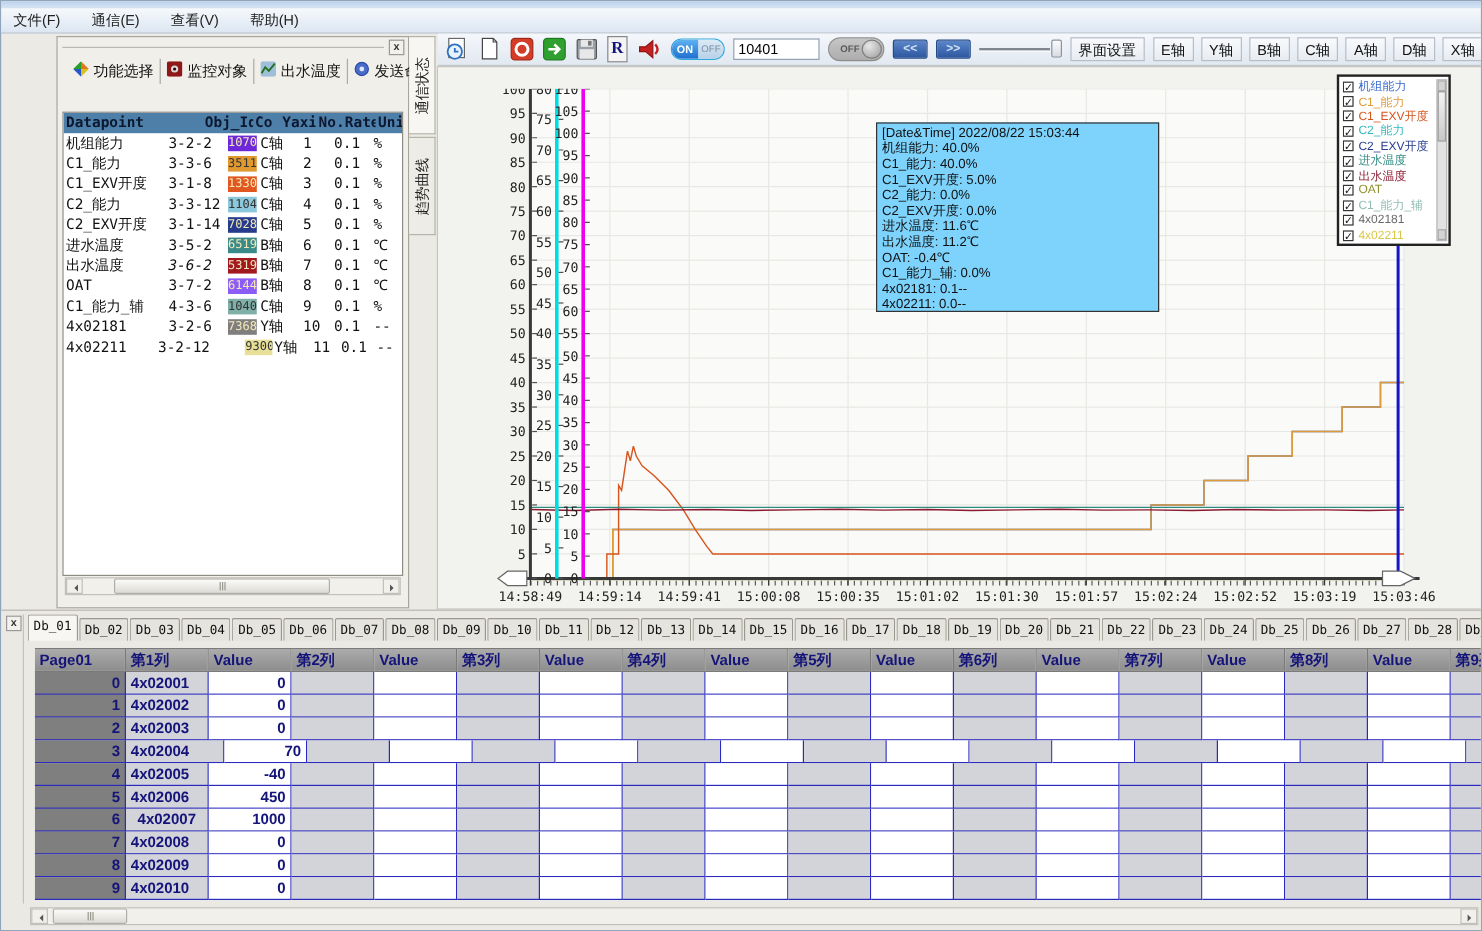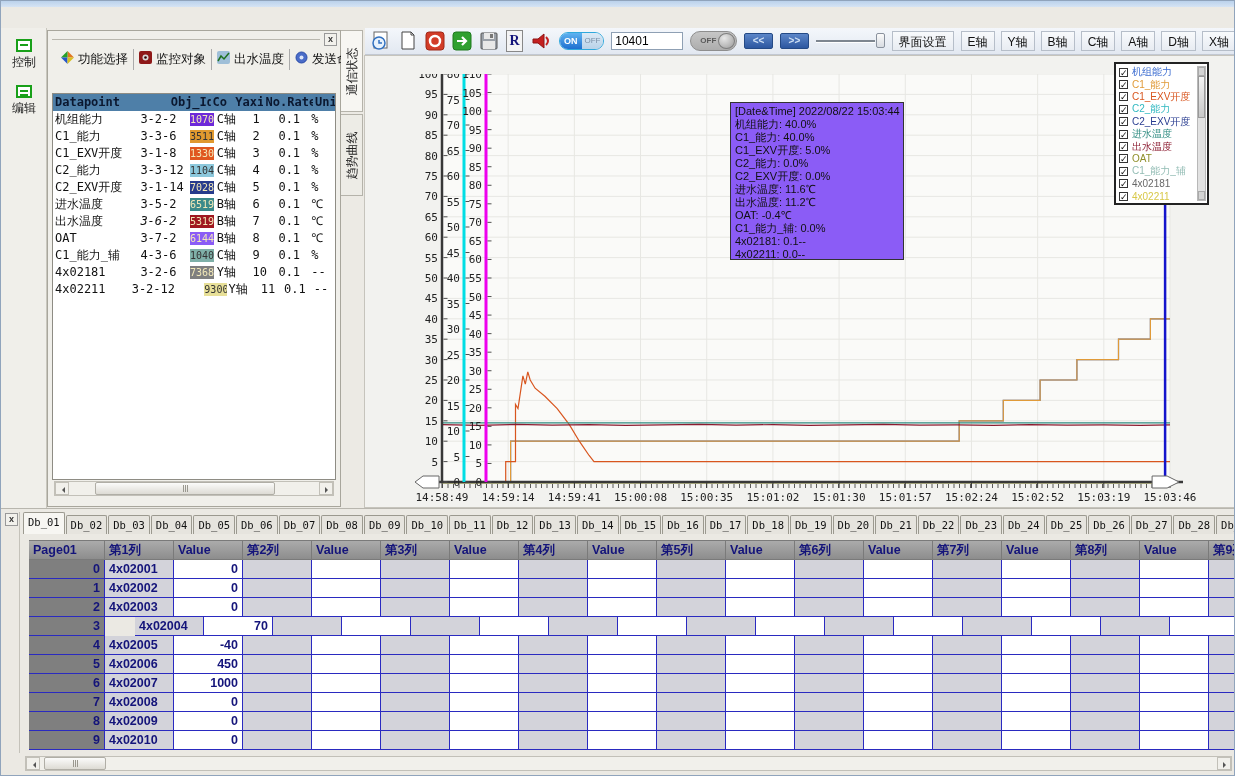--- a/index.html
+++ b/index.html
@@ -74,21 +74,21 @@
   .trackbar{width:92px;height:18px;position:relative;cursor:default}
   .trackbar .line{position:absolute;left:0;right:10px;top:8px;height:2px;background:#7E8690;box-shadow:0 1px 0 #fff}
   .trackbar .handle{position:absolute;right:0;top:1px;width:9px;height:15px;background:linear-gradient(#FBFBFB,#D8DCE2);
                     border:1px solid #8A929E;border-radius:2px}
   .toolbtn{height:20px;padding:2px 6px;background:linear-gradient(#F8FAFC,#E8ECF2);border:1px solid #B6BEC9;
            font-size:12px;color:#111;cursor:default;white-space:nowrap}
 
   
   .chart{left:363px;top:54px;width:872px;height:453px;background:#F2F2EF;border:1px solid #C6C4BC}
   .chart-title{position:absolute;left:0;top:4px;width:100%;text-align:center;font-size:13px;font-weight:bold;color:#2222CC}
-  .tooltip{position:absolute;left:365px;top:46px;width:174px;height:158px;background:#8b5cf6;border:1px solid #333;
+  .tooltip{position:absolute;left:365px;top:46px;width:236px;height:158px;background:#7dd3fc;border:1px solid #333;
            font-size:11px;line-height:13px;color:#111;padding:2px 4px;white-space:nowrap}
   .legend{position:absolute;left:749px;top:6px;width:95px;height:143px;background:#fff;border:2px solid #222;
           padding:2px 1px 2px 3px}
   .lg-row{display:flex;align-items:center;height:12.4px;font-size:10px;white-space:nowrap;overflow:hidden}
   .lg-chk{width:9px;height:9px;border:1px solid #333;background:#fff;font-size:9px;line-height:8px;
           text-align:center;color:#111;margin-right:4px;flex:0 0 auto;cursor:default}
   .lg-sb{position:absolute;right:1px;top:2px;bottom:2px;width:9px;background:#E2E2E2;border:1px solid #B8B8B8}
   .lg-sb .th{position:absolute;left:0;right:0;top:9px;height:42px;background:linear-gradient(#F4F4F4,#C8C8C8);border:1px solid #9A9A9A}
   .lg-sb .ar{position:absolute;left:0;right:0;height:9px;background:#D4D4D4;border:1px solid #AAA}
 
@@ -112,36 +112,27 @@
   .bt-reg{background:#D3D3DA}
   .bt-val{background:#FFFFFF;text-align:right}
   .bt-empty-l{background:#D3D3DA}
   .bt-empty-v{background:#FFFFFF}
 </style>
 </head>
 <body>
 
 <div id="app">
   <div class="abs top-strip"></div>
-
-  <div class="abs sidebar">
-    <div class="side-btn">
-      <div class="side-ico">
-          <i></i>
-        </div>
-      <span>控制</span>
-    </div>
-    <div class="side-btn">
-      <div class="side-ico">
-          <i></i>
-          <i style="top:7px"></i>
-        </div>
-      <span>编辑</span>
-    </div>
-  </div>
+  <div class="abs menubar">
+      <span class="menu-item">文件(F)</span>
+      <span class="menu-item">通信(E)</span>
+      <span class="menu-item">查看(V)</span>
+      <span class="menu-item">帮助(H)</span>
+    </div>
+
 
   <div class="abs left-panel">
     <div class="lp-topline"></div>
     <div class="closebox" style="right:3px;top:2px">x</div>
     <div class="lp-tabs">
         <span class="lp-tab">
           <span><svg width="13" height="13">
               <path d="M6.5 0 L13 6.5 L6.5 6.5 Z" fill="#E07820"></path>
               <path d="M6.5 0 L0 6.5 L6.5 6.5 Z" fill="#28A028"></path>
               <path d="M0 6.5 L6.5 13 L6.5 6.5 Z" fill="#2858C8"></path>
@@ -750,21 +741,21 @@
           <span class="bt-cell bt-empty-l" style="width: 69px;"></span>
           <span class="bt-cell bt-empty-v" style="width: 69px;"></span>
           <span class="bt-cell bt-empty-l" style="width: 69px;"></span>
           <span class="bt-cell bt-empty-v" style="width: 69px;"></span>
           <span class="bt-cell bt-empty-l" style="width: 69px;"></span>
           <span class="bt-cell bt-empty-v" style="width: 69px;"></span>
           <span class="bt-cell bt-empty-l" style="width: 69px;"></span>
         </div>
         <div class="bt-row">
           <span class="bt-cell bt-idx" style="width: 76px;">3</span>
-          <span class="bt-cell bt-reg" style="width: 69px; margin-left: 30px;">4x02004</span>
+          <span class="bt-cell bt-reg" style="width: 82px;">4x02004</span>
           <span class="bt-cell bt-val" style="width: 69px;">70</span>
           <span class="bt-cell bt-empty-l" style="width: 69px;"></span>
           <span class="bt-cell bt-empty-v" style="width: 69px;"></span>
           <span class="bt-cell bt-empty-l" style="width: 69px;"></span>
           <span class="bt-cell bt-empty-v" style="width: 69px;"></span>
           <span class="bt-cell bt-empty-l" style="width: 69px;"></span>
           <span class="bt-cell bt-empty-v" style="width: 69px;"></span>
           <span class="bt-cell bt-empty-l" style="width: 69px;"></span>
           <span class="bt-cell bt-empty-v" style="width: 69px;"></span>
           <span class="bt-cell bt-empty-l" style="width: 69px;"></span>
@@ -810,21 +801,21 @@
           <span class="bt-cell bt-empty-l" style="width: 69px;"></span>
           <span class="bt-cell bt-empty-v" style="width: 69px;"></span>
           <span class="bt-cell bt-empty-l" style="width: 69px;"></span>
           <span class="bt-cell bt-empty-v" style="width: 69px;"></span>
           <span class="bt-cell bt-empty-l" style="width: 69px;"></span>
           <span class="bt-cell bt-empty-v" style="width: 69px;"></span>
           <span class="bt-cell bt-empty-l" style="width: 69px;"></span>
         </div>
         <div class="bt-row">
           <span class="bt-cell bt-idx" style="width: 76px;">6</span>
-          <span class="bt-cell bt-reg" style="width: 69px;">4x02007</span>
+          <span class="bt-cell bt-reg" style="width: 69px; text-align: center;">4x02007</span>
           <span class="bt-cell bt-val" style="width: 69px;">1000</span>
           <span class="bt-cell bt-empty-l" style="width: 69px;"></span>
           <span class="bt-cell bt-empty-v" style="width: 69px;"></span>
           <span class="bt-cell bt-empty-l" style="width: 69px;"></span>
           <span class="bt-cell bt-empty-v" style="width: 69px;"></span>
           <span class="bt-cell bt-empty-l" style="width: 69px;"></span>
           <span class="bt-cell bt-empty-v" style="width: 69px;"></span>
           <span class="bt-cell bt-empty-l" style="width: 69px;"></span>
           <span class="bt-cell bt-empty-v" style="width: 69px;"></span>
           <span class="bt-cell bt-empty-l" style="width: 69px;"></span>

